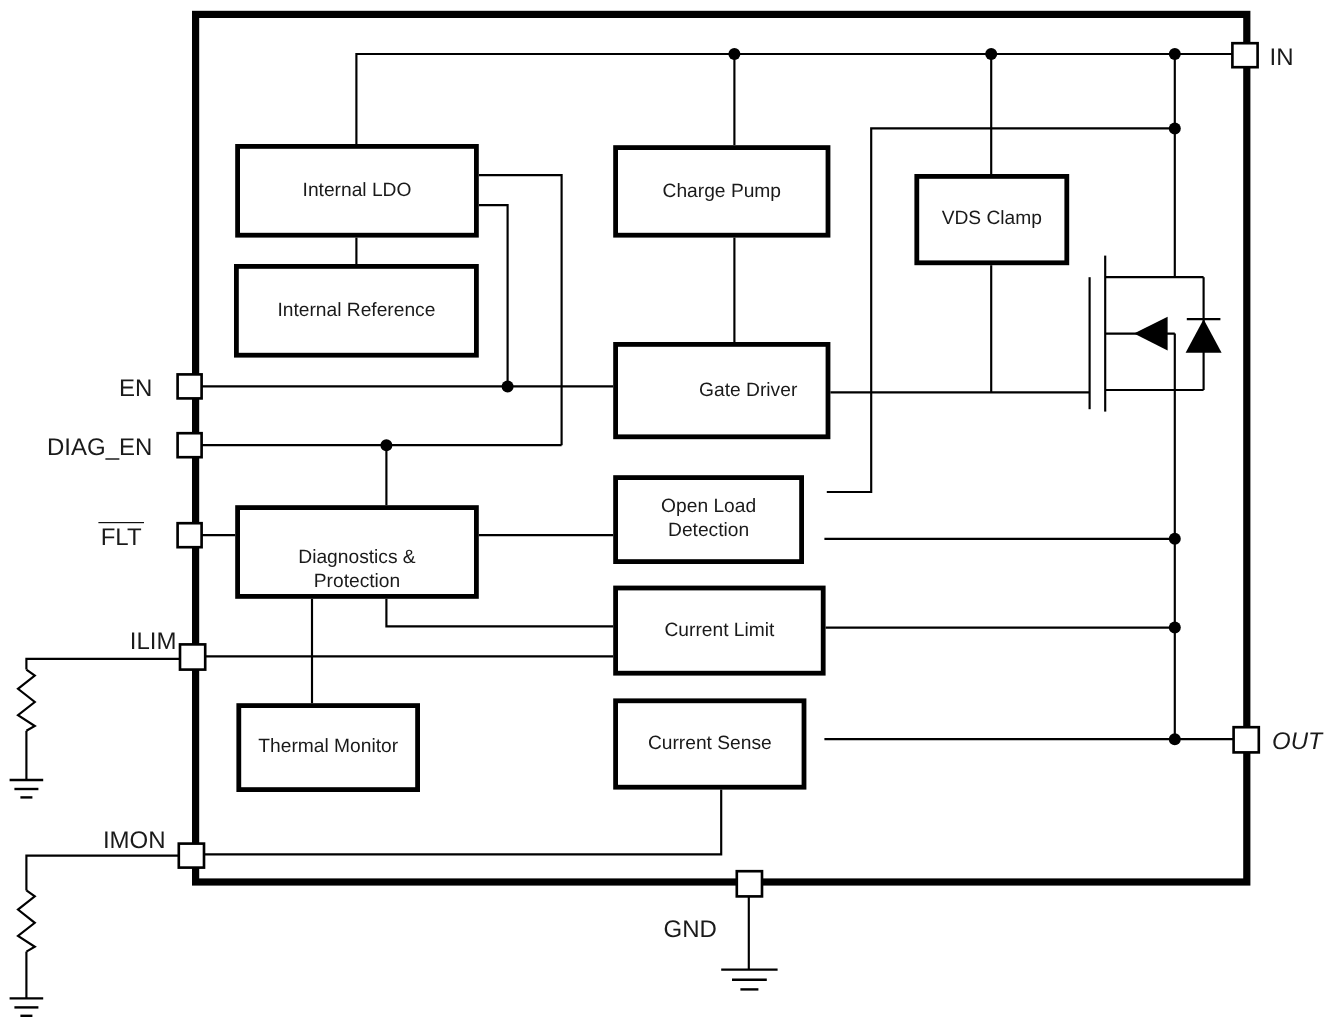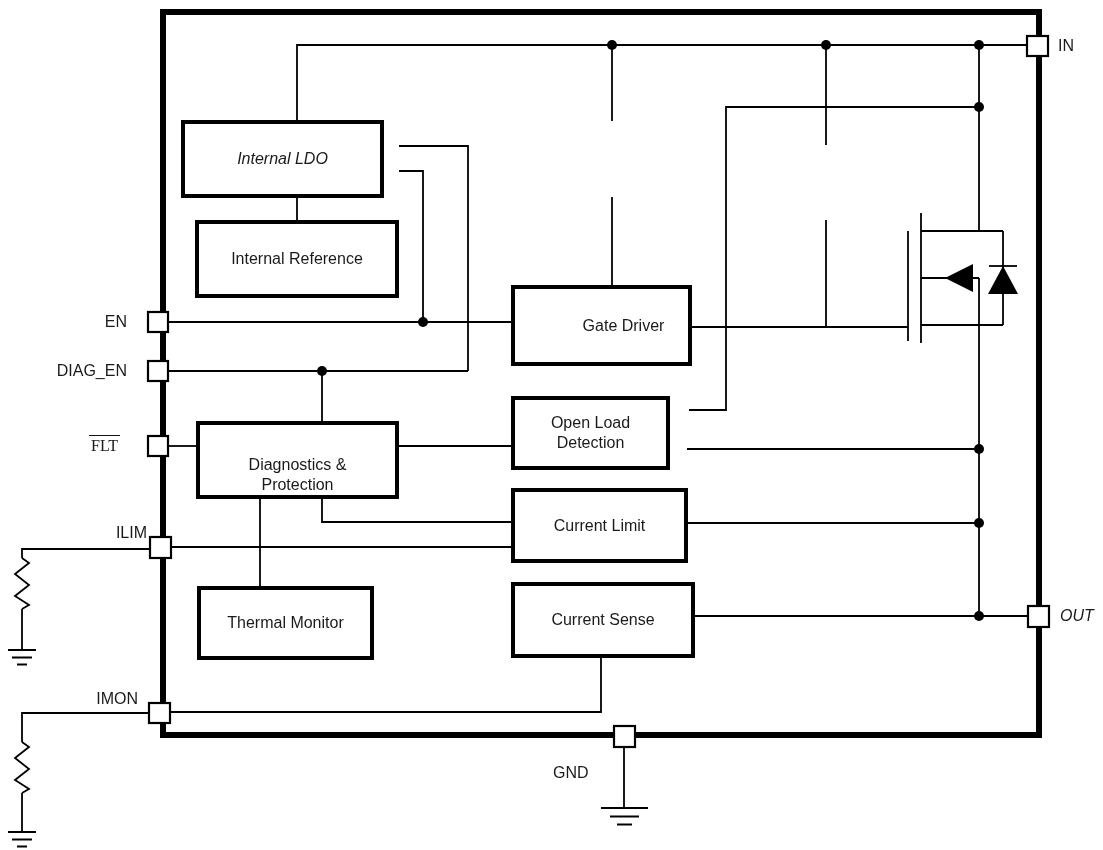--- a/index.html
+++ b/index.html
@@ -6,22 +6,22 @@
   .stage{position:relative;width:1103px;height:850px;background:#fff;overflow:hidden;
          font-family:"Liberation Sans", sans-serif;color:#1a1a1a;}
   .stage svg{position:absolute;left:0;top:0;}
   .block{position:absolute;box-sizing:border-box;border:4px solid #000;background:#fff;
          display:flex;align-items:center;justify-content:center;text-align:center;
          font-size:16px;line-height:1.25;}
   .block .lbl{white-space:nowrap;}
   .block .lbl.wrap{white-space:normal;}
   .open-load .lbl.wrap{width:105px;}
   .diag-prot .lbl.wrap{width:125px;}
-  .pin-label{position:absolute;font-size:16px;white-space:nowrap;}
-  .pin-label .ovl{border-top:1.6px solid #111;padding:1px 2px 0 2px;font-family:Liberation Serif, serif;}
+  .pin-label{position:absolute;font-size:20px;white-space:nowrap;}
+  .pin-label .ovl{border-top:1.6px solid #111;padding:1px 2px 0 2px;}
 </style>
 </head>
 <body>
 
 <div class="stage">
 
   <svg width="1103" height="850" viewBox="0 0 1103 850">
 
     <rect x="163" y="12" width="876" height="723" fill="none" stroke="#000" stroke-width="6"></rect>
 
@@ -111,42 +111,48 @@
       <rect x="148" y="361" width="20" height="20"></rect>
       <rect x="148" y="436" width="20" height="20"></rect>
       <rect x="150" y="537" width="21" height="21"></rect>
       <rect x="149" y="703" width="21" height="20"></rect>
       <rect x="1027" y="36" width="21" height="20"></rect>
       <rect x="1028" y="606" width="21" height="21"></rect>
       <rect x="614" y="726" width="21" height="21"></rect>
     </g>
   </svg>
 
-  <div class="block" style="left:181px;top:120px;width:203px;height:78px;font-style:italic;">
+  <div class="block" style="left:196px;top:120px;width:203px;height:78px;">
     <span class="lbl">Internal LDO</span>
   </div>
   <div class="block" style="left:195px;top:220px;width:204px;height:78px;">
     <span class="lbl">Internal Reference</span>
+  </div>
+  <div class="block" style="left:511px;top:121px;width:181px;height:77px;">
+    <span class="lbl">Charge Pump</span>
+  </div>
+  <div class="block" style="left:762px;top:145px;width:129px;height:76px;">
+    <span class="lbl">VDS Clamp</span>
   </div>
   <div class="block" style="left:511px;top:285px;width:181px;height:81px;padding-left:44px;">
     <span class="lbl">Gate Driver</span>
   </div>
   <div class="block open-load" style="left:511px;top:396px;width:159px;height:74px;">
     <span class="lbl wrap">Open Load Detection</span>
   </div>
   <div class="block diag-prot" style="left:196px;top:421px;width:203px;height:78px;align-items:flex-end;">
     <span class="lbl wrap">Diagnostics &amp; Protection</span>
   </div>
   <div class="block" style="left:511px;top:488px;width:177px;height:75px;">
     <span class="lbl">Current Limit</span>
   </div>
-  <div class="block" style="left:197px;top:586px;width:177px;height:74px;">
+  <div class="block" style="left:197px;top:586px;width:153px;height:74px;">
     <span class="lbl">Thermal Monitor</span>
   </div>
-  <div class="block" style="left:511px;top:582px;width:184px;height:76px;">
+  <div class="block" style="left:511px;top:582px;width:161px;height:76px;">
     <span class="lbl">Current Sense</span>
   </div>
 
   <div class="pin-label" style="right:976px;top:313px;">EN</div>
   <div class="pin-label" style="right:976px;top:362px;text-align:center;">DIAG_EN</div>
   <div class="pin-label" style="right:983px;top:437px;"><span class="ovl">FLT</span></div>
   <div class="pin-label" style="right:956px;top:524px;">ILIM</div>
   <div class="pin-label" style="right:965px;top:690px;">IMON</div>
   <div class="pin-label" style="left:1058px;top:37px;">IN</div>
   <div class="pin-label" style="left:1060px;top:607px;font-style:italic;">OUT</div>

